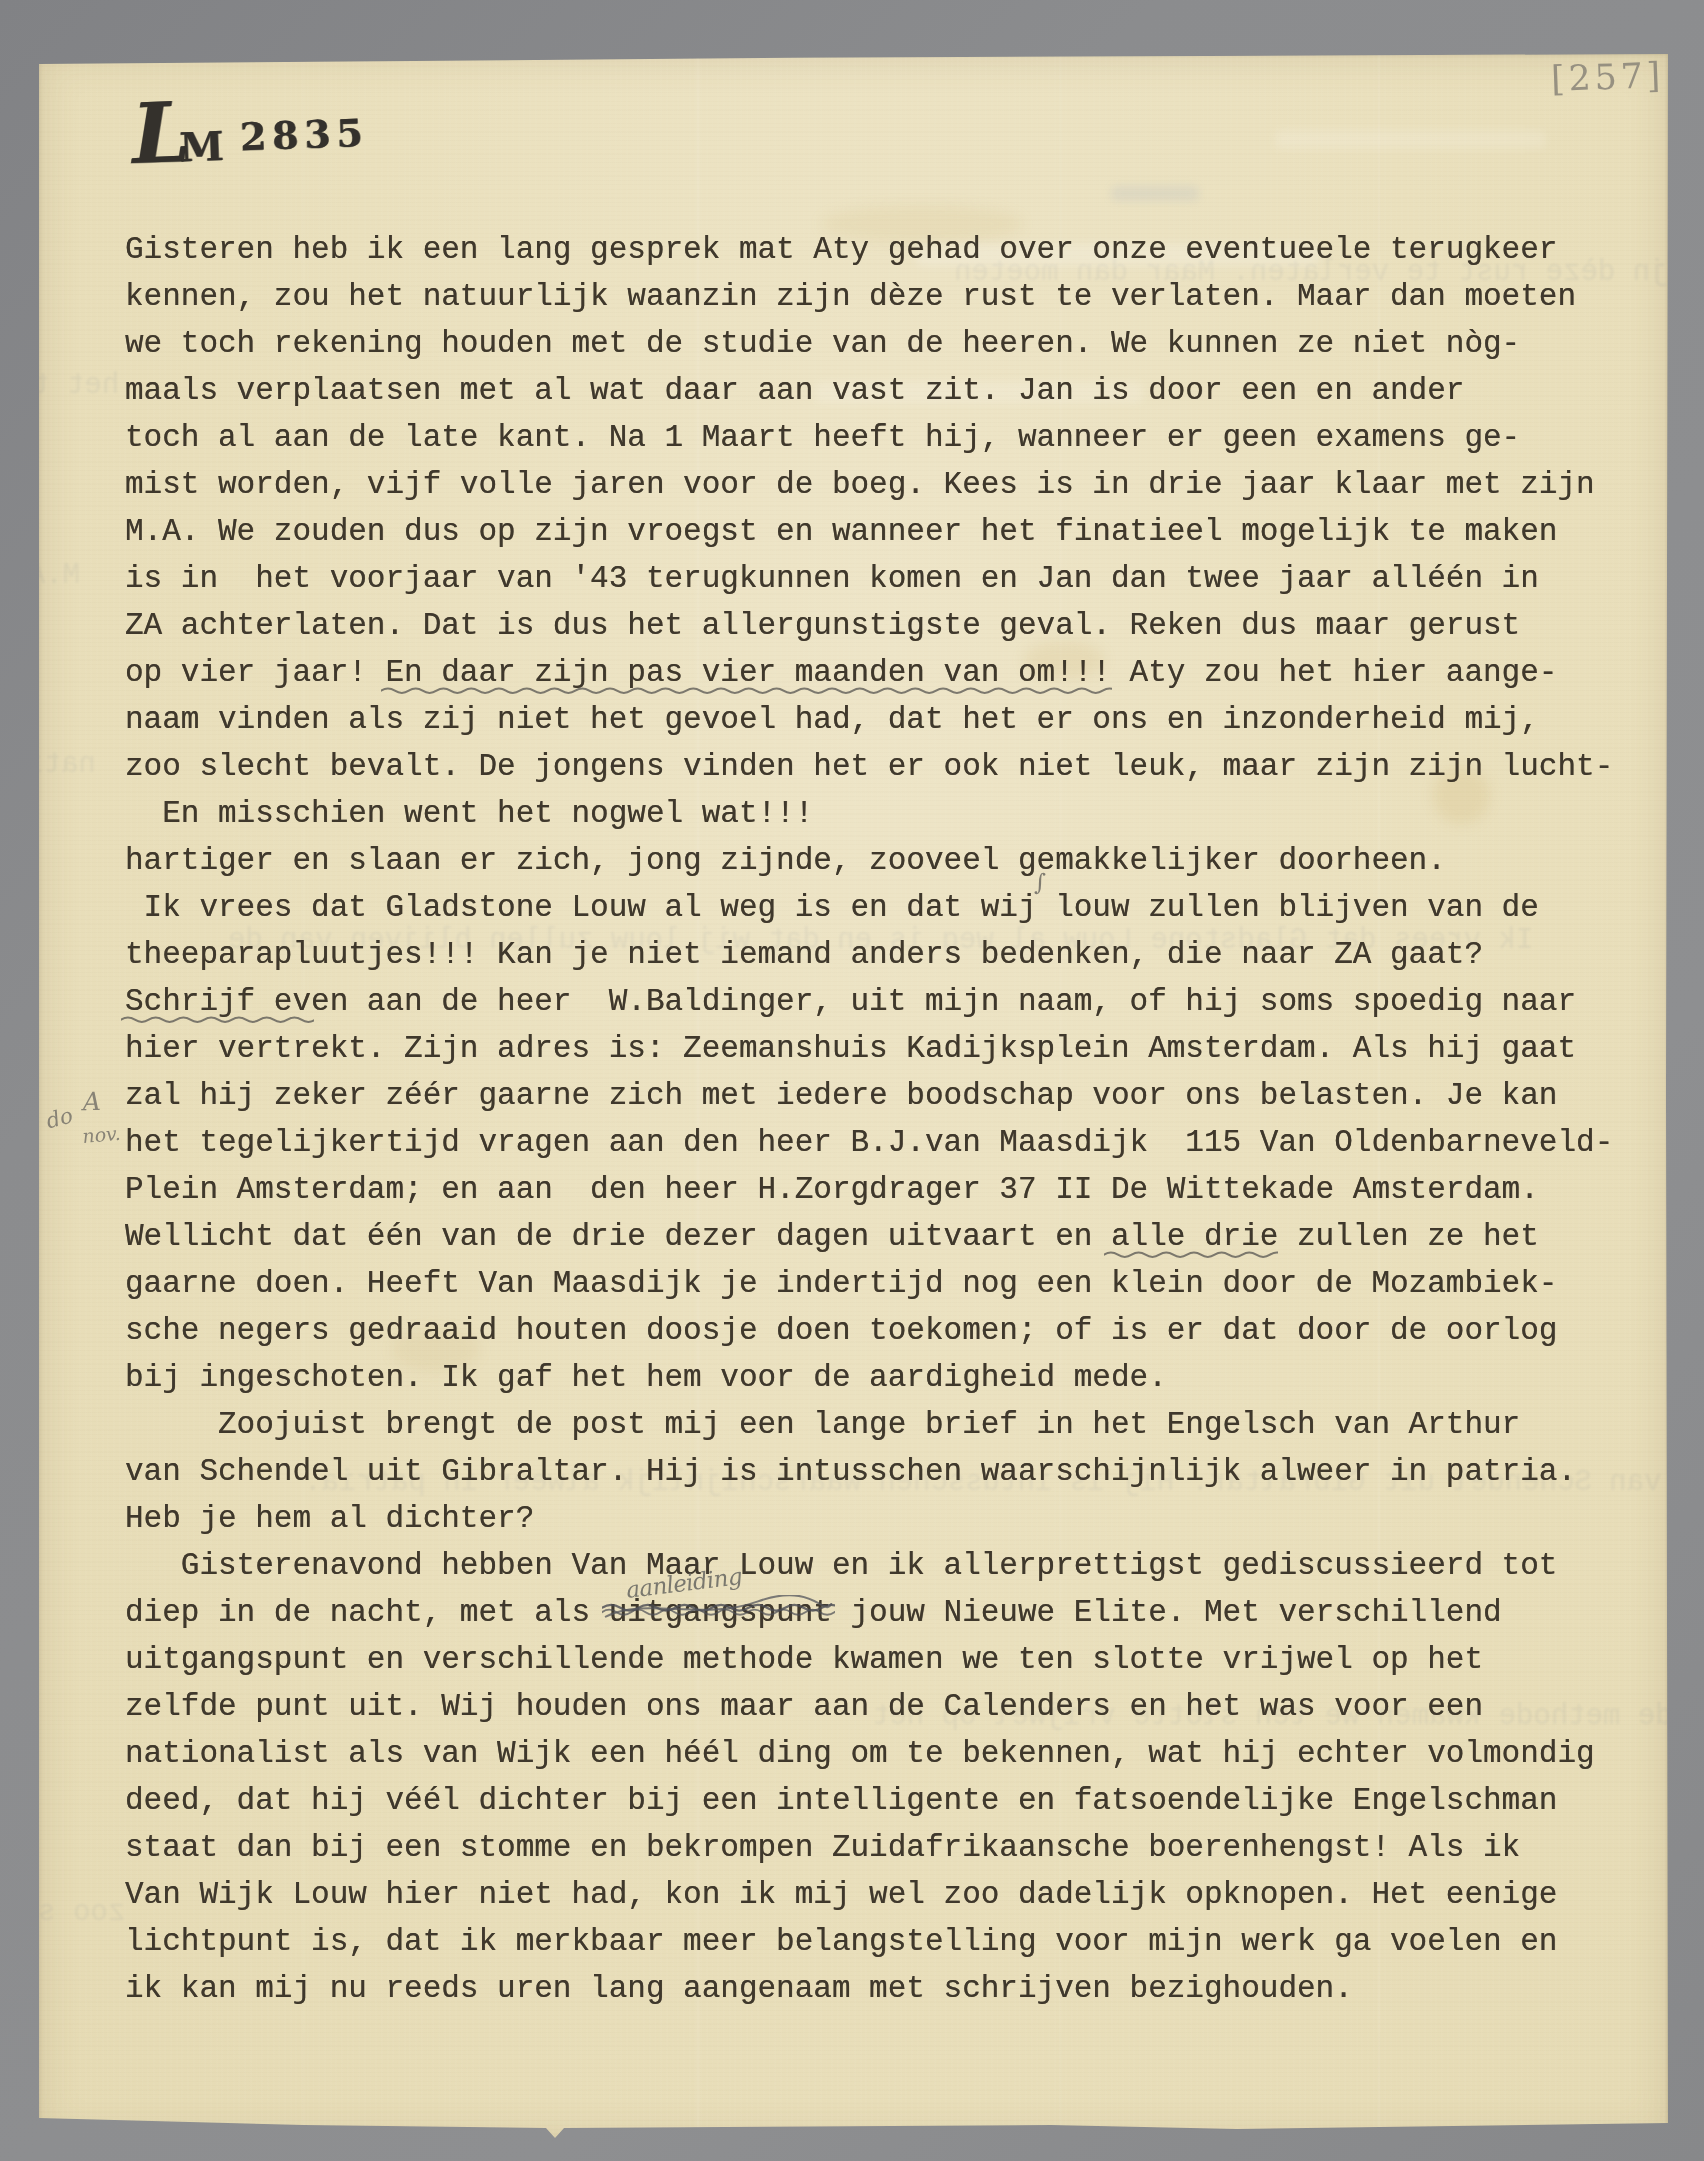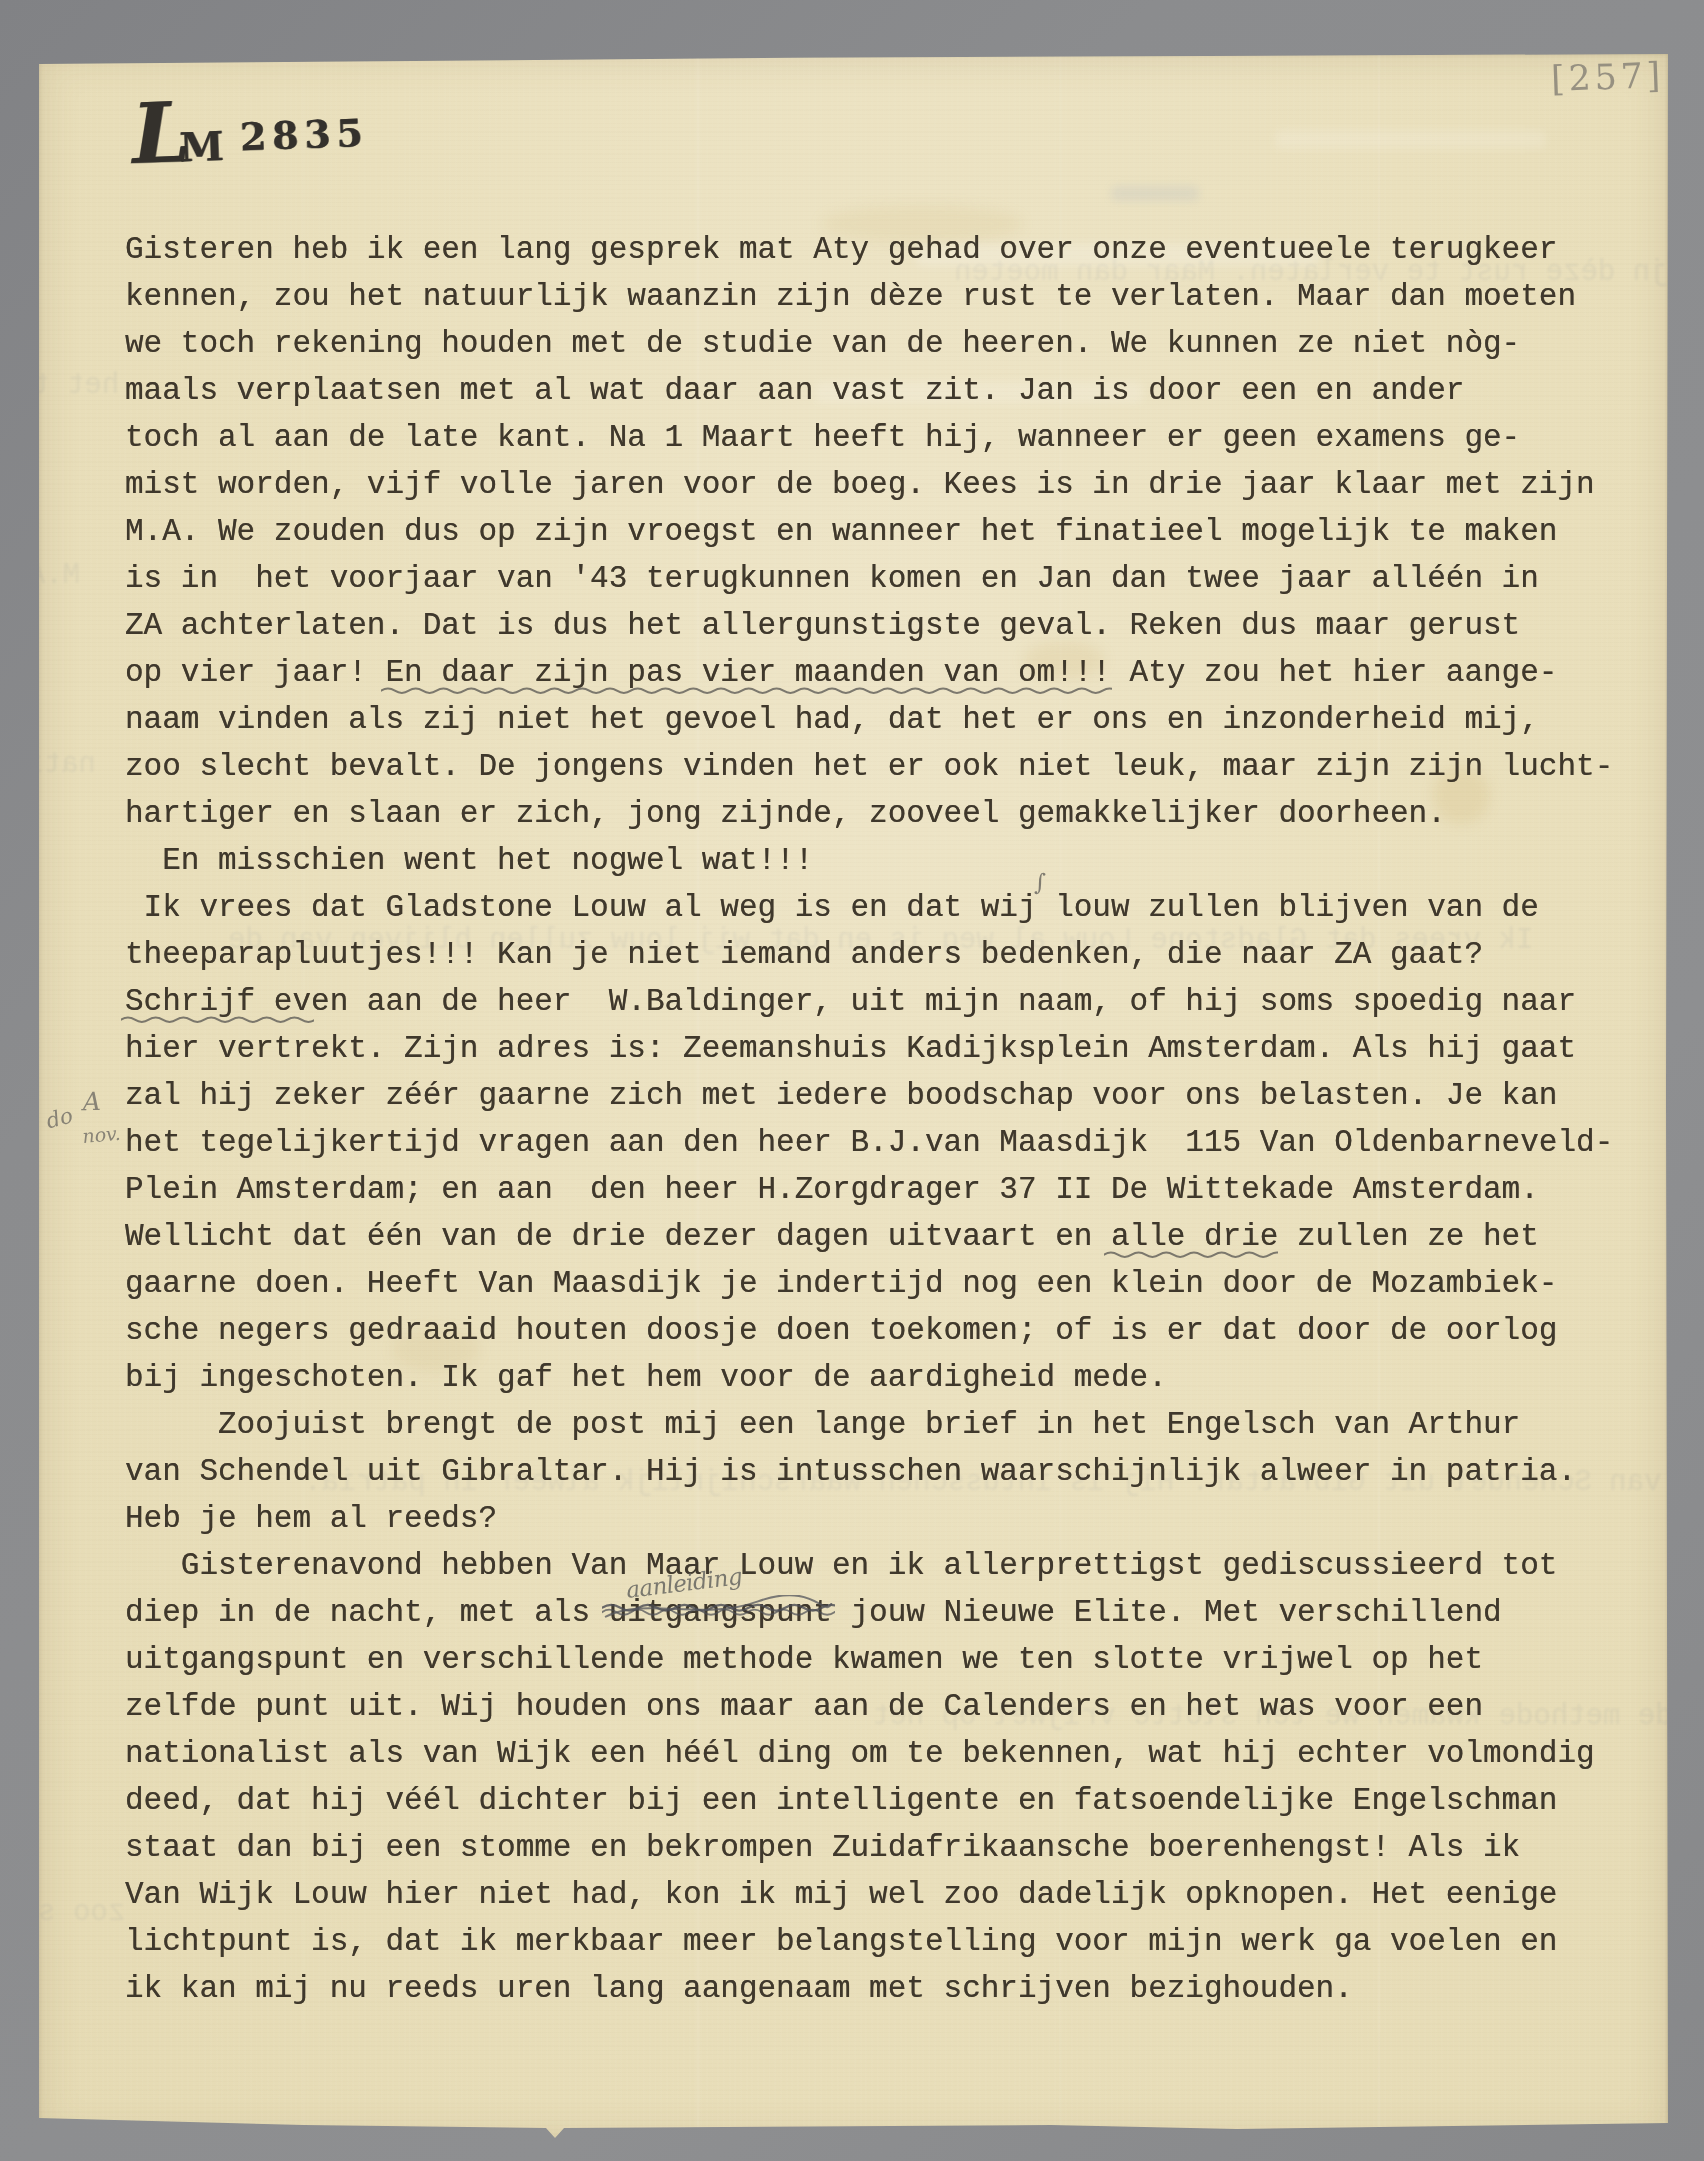--- a/index.html
+++ b/index.html
@@ -101,40 +101,40 @@
         <div class="line">toch al aan de late kant. Na 1 Maart heeft hij, wanneer er geen examens ge-</div>
         <div class="line">mist worden, vijf volle jaren voor de boeg. Kees is in drie jaar klaar met zijn</div>
         <div class="line">M.A. We zouden dus op zijn vroegst en wanneer het finatieel mogelijk te maken</div>
         <div class="line">is in  het voorjaar van '43 terugkunnen komen en Jan dan twee jaar alléén in</div>
         <div class="line">ZA achterlaten. Dat is dus het allergunstigste geval. Reken dus maar gerust</div>
         <div class="line">op vier jaar! En daar zijn pas vier maanden van om!!! Aty zou het hier aange-<svg width="731" height="11.4" class="deco" style="left: 256px; top: 36px;" viewBox="0 0 1158.84 18">
             <path d="M0 9 q 11 -7 22 0 t 22 0 q 11 -7 22 0 t 22 0 q 11 -7 22 0 t 22 0 q 11 -7 22 0 t 22 0 q 11 -7 22 0 t 22 0 q 11 -7 22 0 t 22 0 q 11 -7 22 0 t 22 0 q 11 -7 22 0 t 22 0 q 11 -7 22 0 t 22 0 q 11 -7 22 0 t 22 0 q 11 -7 22 0 t 22 0 q 11 -7 22 0 t 22 0 q 11 -7 22 0 t 22 0 q 11 -7 22 0 t 22 0 q 11 -7 22 0 t 22 0 q 11 -7 22 0 t 22 0 q 11 -7 22 0 t 22 0 q 11 -7 22 0 t 22 0 q 11 -7 22 0 t 22 0 q 11 -7 22 0 t 22 0 q 11 -7 22 0 t 22 0 q 11 -7 22 0 t 22 0 q 11 -7 22 0 t 22 0 q 11 -7 22 0 t 22 0 q 11 -7 22 0 t 22 0 q 11 -7 22 0 t 22 0 q 11 -7 22 0 t 22 0" fill="none" stroke="#63605a" stroke-width="3.2" stroke-linecap="round" opacity="0.82"></path>
           </svg></div>
         <div class="line">naam vinden als zij niet het gevoel had, dat het er ons en inzonderheid mij,</div>
         <div class="line">zoo slecht bevalt. De jongens vinden het er ook niet leuk, maar zijn zijn lucht-</div>
+        <div class="line">  En misschien went het nogwel wat!!!</div>
         <div class="line">hartiger en slaan er zich, jong zijnde, zooveel gemakkelijker doorheen.</div>
-        <div class="line">  En misschien went het nogwel wat!!!</div>
         <div class="line"> Ik vrees dat Gladstone Louw al weg is en dat wij louw zullen blijven van de<span class="tick" style="left: 909px;">∫</span></div>
         <div class="line">theeparapluutjes!!! Kan je niet iemand anders bedenken, die naar ZA gaat?</div>
         <div class="line">Schrijf even aan de heer  W.Baldinger, uit mijn naam, of hij soms spoedig naar<svg width="193" height="11.4" class="deco" style="left: -3.8px; top: 36px;" viewBox="0 0 306.062 18">
             <path d="M0 9 q 11 -7 22 0 t 22 0 q 11 -7 22 0 t 22 0 q 11 -7 22 0 t 22 0 q 11 -7 22 0 t 22 0 q 11 -7 22 0 t 22 0 q 11 -7 22 0 t 22 0 q 11 -7 22 0 t 22 0" fill="none" stroke="#63605a" stroke-width="3.2" stroke-linecap="round" opacity="0.82"></path>
           </svg></div>
         <div class="line">hier vertrekt. Zijn adres is: Zeemanshuis Kadijksplein Amsterdam. Als hij gaat</div>
         <div class="line">zal hij zeker zéér gaarne zich met iedere boodschap voor ons belasten. Je kan</div>
         <div class="line">het tegelijkertijd vragen aan den heer B.J.van Maasdijk  115 Van Oldenbarneveld-</div>
         <div class="line">Plein Amsterdam; en aan  den heer H.Zorgdrager 37 II De Wittekade Amsterdam.</div>
         <div class="line">Wellicht dat één van de drie dezer dagen uitvaart en alle drie zullen ze het<svg width="174" height="11.4" class="deco" style="left: 979px; top: 36px;" viewBox="0 0 276.656 18">
             <path d="M0 9 q 11 -7 22 0 t 22 0 q 11 -7 22 0 t 22 0 q 11 -7 22 0 t 22 0 q 11 -7 22 0 t 22 0 q 11 -7 22 0 t 22 0 q 11 -7 22 0 t 22 0 q 11 -7 22 0 t 22 0" fill="none" stroke="#63605a" stroke-width="3.2" stroke-linecap="round" opacity="0.82"></path>
           </svg></div>
         <div class="line">gaarne doen. Heeft Van Maasdijk je indertijd nog een klein door de Mozambiek-</div>
         <div class="line">sche negers gedraaid houten doosje doen toekomen; of is er dat door de oorlog</div>
         <div class="line">bij ingeschoten. Ik gaf het hem voor de aardigheid mede.</div>
         <div class="line">     Zoojuist brengt de post mij een lange brief in het Engelsch van Arthur</div>
         <div class="line">van Schendel uit Gibraltar. Hij is intusschen waarschijnlijk alweer in patria.</div>
-        <div class="line">Heb je hem al reeds?</div>
+        <div class="line">Heb je hem al dichter?</div>
         <div class="line">   Gisterenavond hebben Van Maar Louw en ik allerprettigst gediscussieerd tot</div>
         <div class="line">diep in de nacht, met als uitgangspunt jouw Nieuwe Elite. Met verschillend<svg width="233" height="28" class="deco" style="left: 477px; top: 6.3px;" viewBox="0 0 368.875 44">
             <path d="M0 20 q 14.5 -9 29 0 t 29 0 q 14.5 -9 29 0 t 29 0 q 14.5 -9 29 0 t 29 0 q 14.5 -9 29 0 t 29 0 q 14.5 -9 29 0 t 29 0 q 14.5 -9 29 0 t 29 0 q 14.5 -9 29 0 t 29 0" fill="none" stroke="#4a4b52" stroke-width="3.4" stroke-linecap="round" opacity="0.8"></path>
             <path d="M0 27 q 11.5 -8 23 0 t 23 0 q 11.5 -8 23 0 t 23 0 q 11.5 -8 23 0 t 23 0 q 11.5 -8 23 0 t 23 0 q 11.5 -8 23 0 t 23 0 q 11.5 -8 23 0 t 23 0 q 11.5 -8 23 0 t 23 0 q 11.5 -8 23 0 t 23 0 q 11.5 -8 23 0 t 23 0" fill="none" stroke="#4a4b52" stroke-width="3" stroke-linecap="round" opacity="0.7"></path>
             <path d="M6 34 C 70.575 2, 158.79375000000002 42, 247.0125 10 S 352.875 36, 362.875 14" fill="none" stroke="#54555c" stroke-width="3.2" stroke-linecap="round" opacity="0.75"></path>
           </svg><span class="note-above" style="left: 501px;">aanleiding</span></div>
         <div class="line">uitgangspunt en verschillende methode kwamen we ten slotte vrijwel op het</div>
         <div class="line">zelfde punt uit. Wij houden ons maar aan de Calenders en het was voor een</div>
         <div class="line">nationalist als van Wijk een héél ding om te bekennen, wat hij echter volmondig</div>
         <div class="line">deed, dat hij véél dichter bij een intelligente en fatsoendelijke Engelschman</div>

